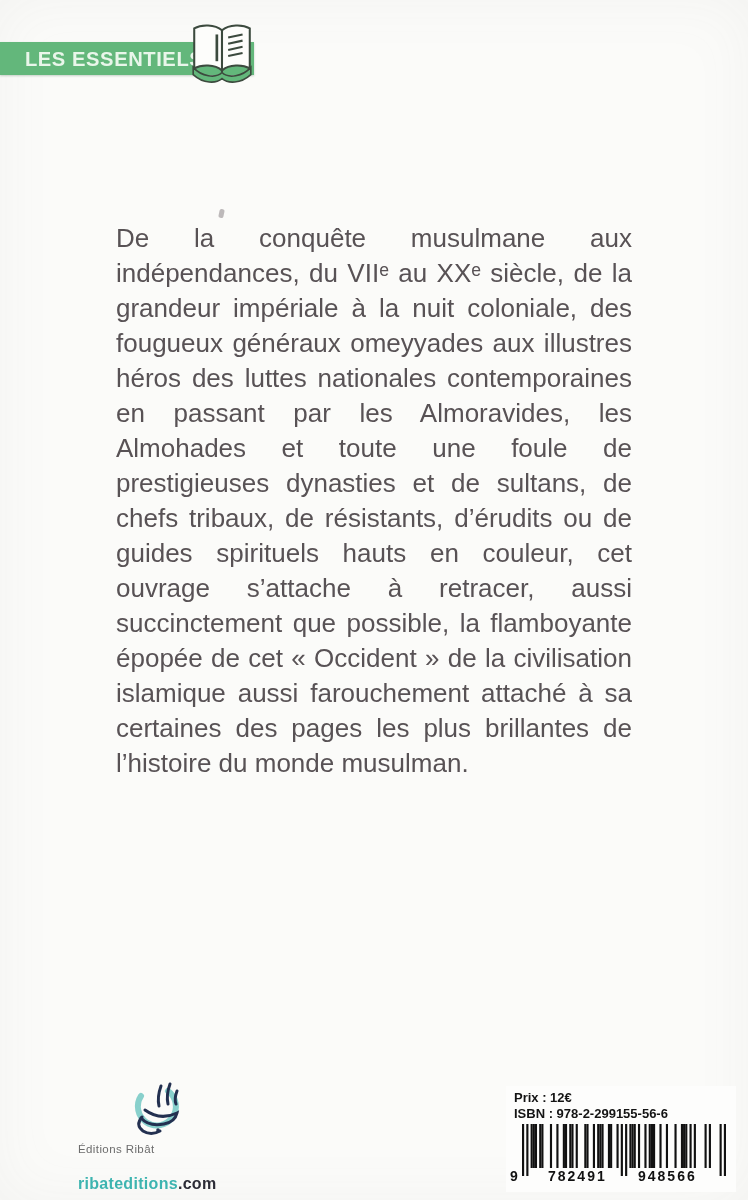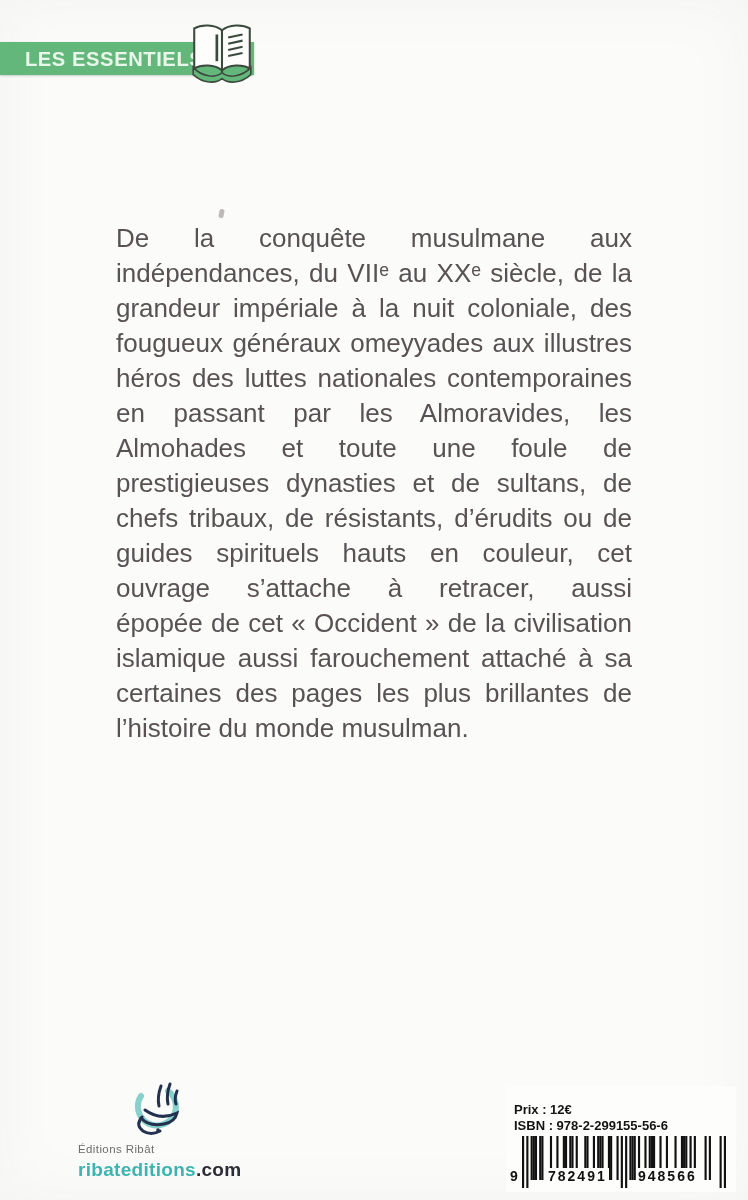--- a/index.html
+++ b/index.html
@@ -16,26 +16,26 @@
   .blurb{position:absolute;left:116px;top:221px;width:516px;color:#585255;font-size:26px;
          line-height:35px;}
   .blurb .line{text-align:justify;text-align-last:justify;max-height:35px;overflow:hidden;}
   .blurb .line.last{text-align-last:left;}
   .artifact{position:absolute;left:219px;top:209px;width:5px;height:9px;border-radius:2px;
          background:#8a8486;opacity:.55;transform:rotate(12deg);}
   
   .publisher{position:absolute;left:78px;top:1080px;width:164px;}
   .pub-logo{width:66px;height:60px;margin:0 auto;display:block;}
   .pub-name{margin-top:3px;font-size:11.5px;color:#6c6c6c;letter-spacing:.4px;}
-  .pub-site{margin-top:4px;font-size:19px;font-weight:bold;letter-spacing:.3px;}
+  .pub-site{margin-top:20px;font-size:16px;font-weight:bold;letter-spacing:.3px;}
   .site-a{color:#3db4b0;}
   .site-b{color:#2c2c36;}
   
   .barcode-box{position:absolute;left:506px;top:1086px;width:230px;height:106px;background:#fdfdfc;}
-  .price{font-size:13px;font-weight:bold;color:#141414;margin:16px 0 0 8px;}
+  .price{font-size:13px;font-weight:bold;color:#141414;margin:4px 0 0 8px;}
   .isbn{font-size:13px;font-weight:bold;color:#141414;margin:1px 0 0 8px;}
   .bars{display:block;margin:3px 0 0 16px;}
   .digits{position:absolute;left:2px;top:82px;width:226px;height:18px;font-size:14px;
           font-weight:bold;color:#111;}
   .digits span{position:absolute;background:#fdfdfc;padding:0 2px;letter-spacing:2px;}
   .d-first{left:0px;top:0px;}
   .d-g1{left:38px;top:0px;}
   .d-g2{left:128px;top:0px;}
 </style>
 </head>
@@ -68,20 +68,21 @@
       <div class="line">indépendances, du VIIᵉ au XXᵉ siècle, de la</div>
       <div class="line">grandeur impériale à la nuit coloniale, des</div>
       <div class="line">fougueux généraux omeyyades aux illustres</div>
       <div class="line">héros des luttes nationales contemporaines</div>
       <div class="line">en passant par les Almoravides, les</div>
       <div class="line">Almohades et toute une foule de</div>
       <div class="line">prestigieuses dynasties et de sultans, de</div>
       <div class="line">chefs tribaux, de résistants, d’érudits ou de</div>
       <div class="line">guides spirituels hauts en couleur, cet</div>
       <div class="line">ouvrage s’attache à retracer, aussi</div>
+      <div class="line">succinctement que possible, la flamboyante</div>
       <div class="line">épopée de cet « Occident » de la civilisation</div>
       <div class="line">islamique aussi farouchement attaché à sa</div>
       <div class="line">certaines des pages les plus brillantes de</div>
       <div class="line last">l’histoire du monde musulman.</div>
     </div>
 
   <div class="publisher">
     <svg class="pub-logo" viewBox="0 0 66 60">
       <path d="M14,16 a19,19 0 1,0 27,-5" fill="none" stroke="#6cc6c0" stroke-width="6" stroke-linecap="round" opacity="0.8"></path>
       <g fill="none" stroke="#233050" stroke-width="3" stroke-linecap="round">

